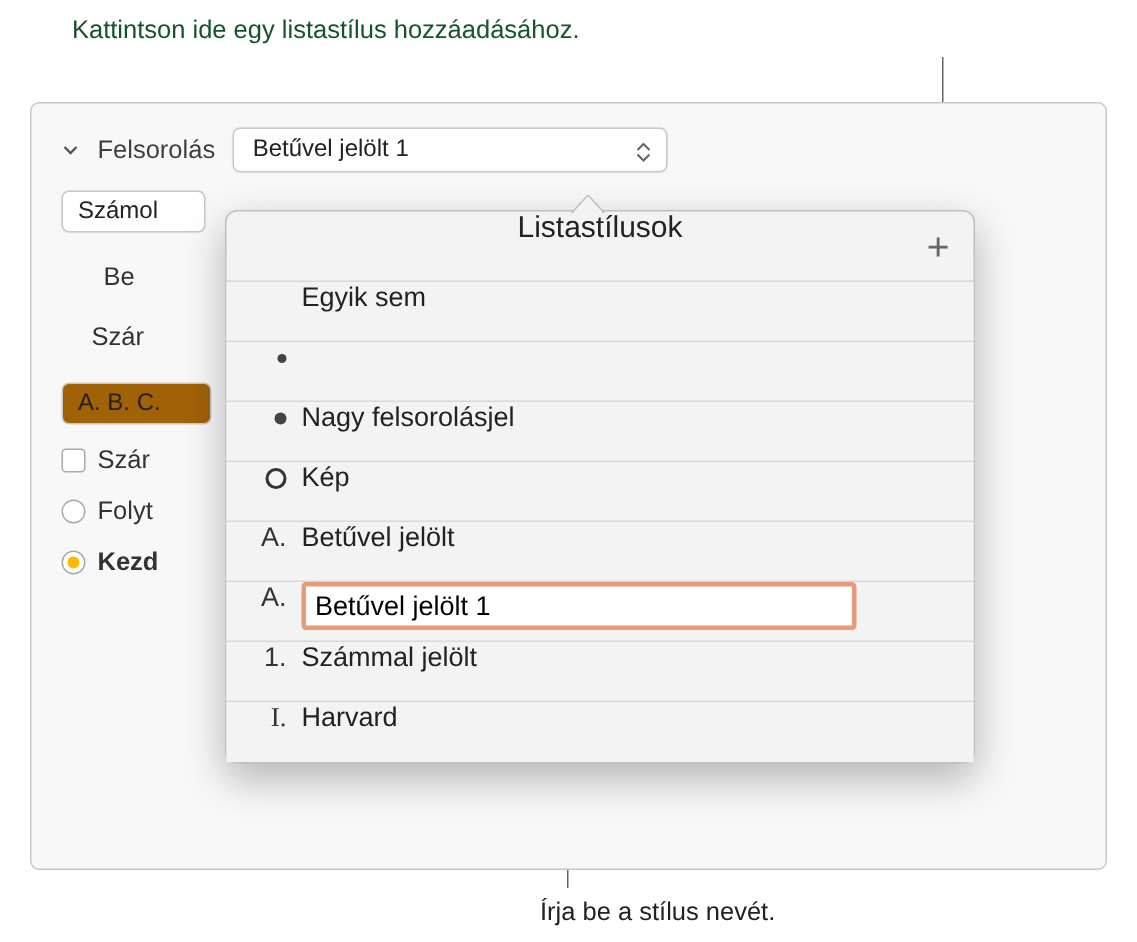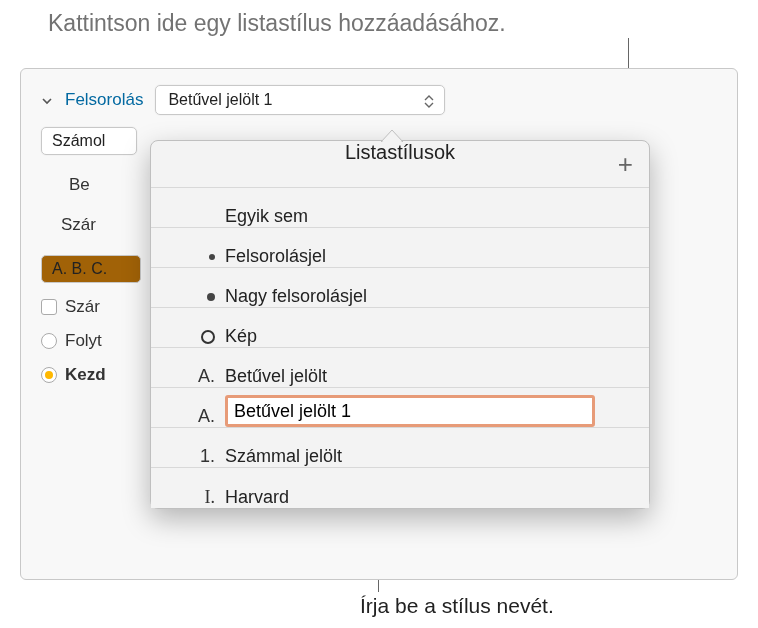--- a/index.html
+++ b/index.html
@@ -10,28 +10,28 @@
       width: 758px;
       height: 628px;
       background: #fff;
       position: relative;
       color: #222;
     }
     .callout-top {
       position: absolute;
       top: 10px;
       left: 48px;
-      font-size: 23px;
-      color: #737373;
+      font-size: 17px;
+      color: #14532d;
     }
     .callout-bottom {
       position: absolute;
       bottom: 10px;
       left: 360px;
-      font-size: 21px;
+      font-size: 17px;
       color: #222;
     }
     .line-top {
       position: absolute;
       top: 38px;
       left: 628px;
       width: 1px;
       height: 128px;
       background: #666;
     }
@@ -61,21 +61,21 @@
       margin-bottom: 12px;
       gap: 12px;
       font-size: 16px;
     }
     .chevron {
       display: inline-block;
     }
     .chevron svg { vertical-align: middle; }
     .label-felsorolas {
       font-weight: 400;
-      color: #0369a1;
+      color: #404040;
       font-size: 17px;
     }
     .style-select {
       background: #fff;
       border: 1px solid #c8c8c8;
       border-radius: 5px;
       height: 30px;
       display: flex;
       align-items: center;
       padding: 0 34px 0 12px;
@@ -193,23 +193,23 @@
       color: #666;
       line-height: 1;
       cursor: pointer;
       font-weight: 300;
     }
     .popover-list {
       border-top: 1px solid #d8d8d8;
     }
     .popover-item {
       display: flex;
-      align-items: flex-end;
+      align-items: flex-start;
       height: 40px;
-      padding: 0 18px 0 44px;
+      padding: 0 18px 0 20px;
       border-bottom: 1px solid #d8d8d8;
       font-size: 18px;
       background: #f3f3f3;
       cursor: default;
     }
     .popover-item:last-child { border-bottom: none; }
     .popover-item .marker {
       width: 30px;
       text-align: right;
       padding-right: 10px;
@@ -327,21 +327,20 @@
   </div>
   <div class="popover-list">
 
     <div class="popover-item">
       <span class="marker"></span>
       <span class="text">Egyik sem</span>
     </div>
 
     <div class="popover-item">
       <span class="marker"><span class="bullet-dot"></span></span>
-      <span class="text">Felsorolásjel</span>
     </div>
 
     <div class="popover-item">
       <span class="marker"><span class="bullet-dot-lg"></span></span>
       <span class="text">Nagy felsorolásjel</span>
     </div>
 
     <div class="popover-item">
       <span class="marker"><span class="bullet-img"></span></span>
       <span class="text">Kép</span>

